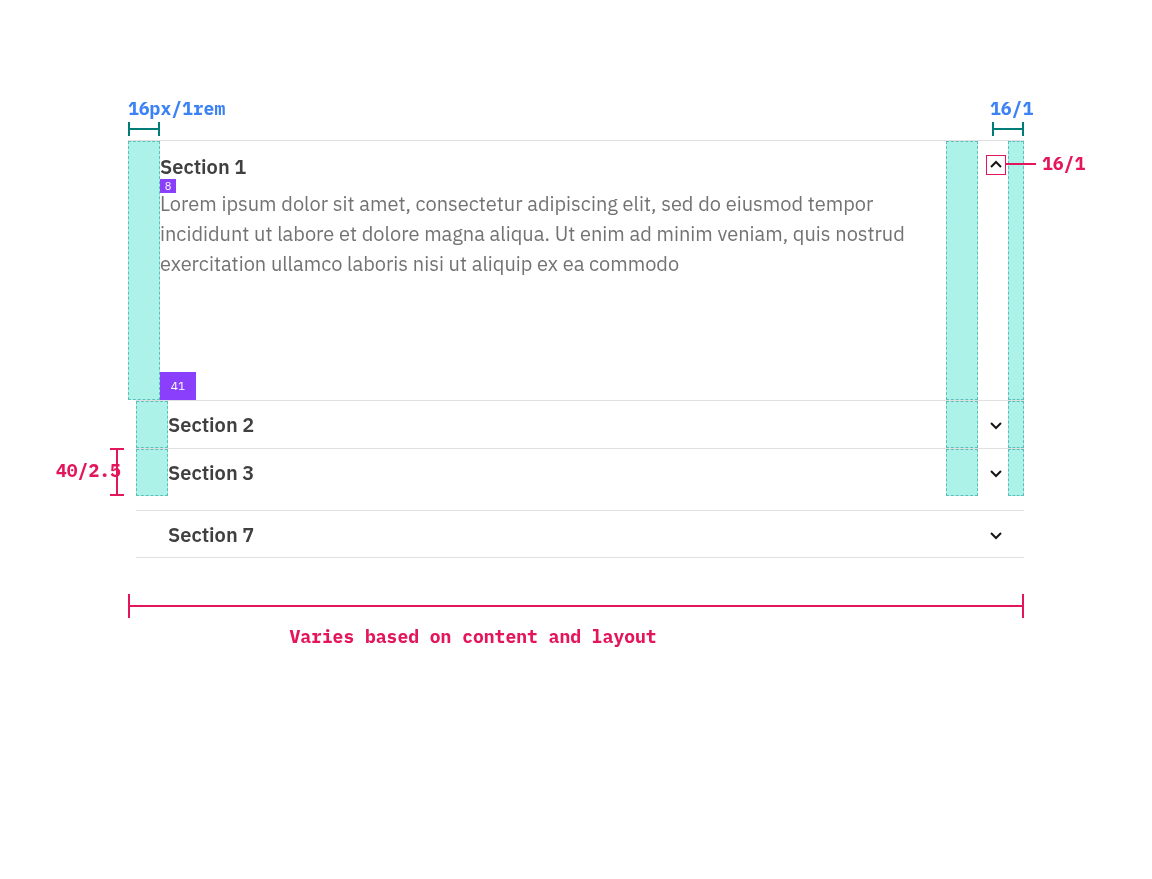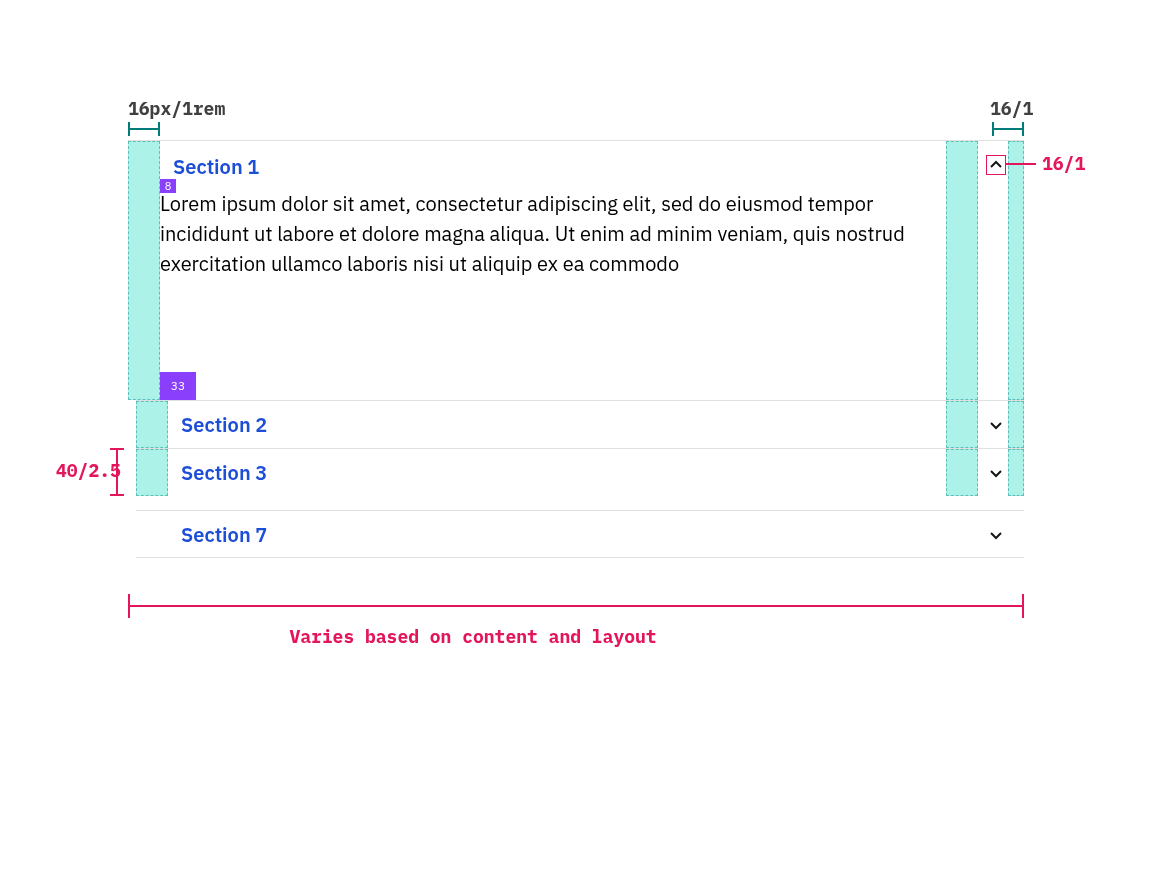--- a/index.html
+++ b/index.html
@@ -31,31 +31,31 @@
   .row-collapsed { height: 48px; margin-left: 8px; }
   .row-expanded  {
     padding-top: 12px;
     padding-bottom: 24px;
     min-height: 48px;
   }
   .row-title {
     position: relative;
     font-size: 20px;
     font-weight: 600;
-    color: #1d4ed8;
+    color: #404040;
     line-height: 48px;
-    padding-left: 45px;
+    padding-left: 32px;
     display: flex;
     justify-content: space-between;
   }
   .row-expanded .row-title { line-height: 28px; }
   .row-body {
     font-size: 20px;
     line-height: 1.5;
-    color: #000000;
+    color: #737373;
     padding-left: 32px;
     padding-right: 60px;
     padding-top: 8px;
   }
   .chev-box {
     position: absolute;
     right: 18px;
     top: 14px;
     width: 20px;
     height: 20px;
@@ -94,21 +94,21 @@
 
   
   .dim-label {
     position: absolute;
     font-family: "IBM Plex Mono", ui-monospace, SFMono-Regular, Menlo, monospace;
     font-weight: 700;
     font-size: 18px;
     line-height: 1;
     pointer-events: none;
   }
-  .dim-teal    { color: #404040; }
+  .dim-teal    { color: #3b82f6; }
   .dim-magenta { color: #e3165b; }
 
   
   .ibeam {
     position: absolute;
     display: flex;
     align-items: center;
     pointer-events: none;
   }
   .ibeam .bar  { width: 2px;  height: 14px; background: #007d79; }
@@ -157,21 +157,21 @@
       </div>
 
       <div class="hatch" style="left:0;   top:0; bottom:0; width:32px;"></div>
       <div class="hatch" style="right:46px; top:0; bottom:0; width:32px;"></div>
       <div class="hatch" style="right:0;  top:0; bottom:0; width:16px;"></div>
 
       <div class="spacing-chip" style="left:32px; top:38px;  width:16px; height:14px; font-size:11px;">
           <span>8</span>
         </div>
       <div class="spacing-chip" style="left:32px; bottom:0; width:36px; height:28px;">
-          <span>33</span>
+          <span>41</span>
         </div>
     </div>
 
     <div class="acc-row row-collapsed">
       <div class="row-title">
         <span>Section 2</span>
       </div>
       <div class="chev-box">
         <svg class="chev-svg" viewBox="0 0 16 16">
             <polyline points="3,6 8,11 13,6" fill="none" stroke="#161616" stroke-width="2"></polyline>

